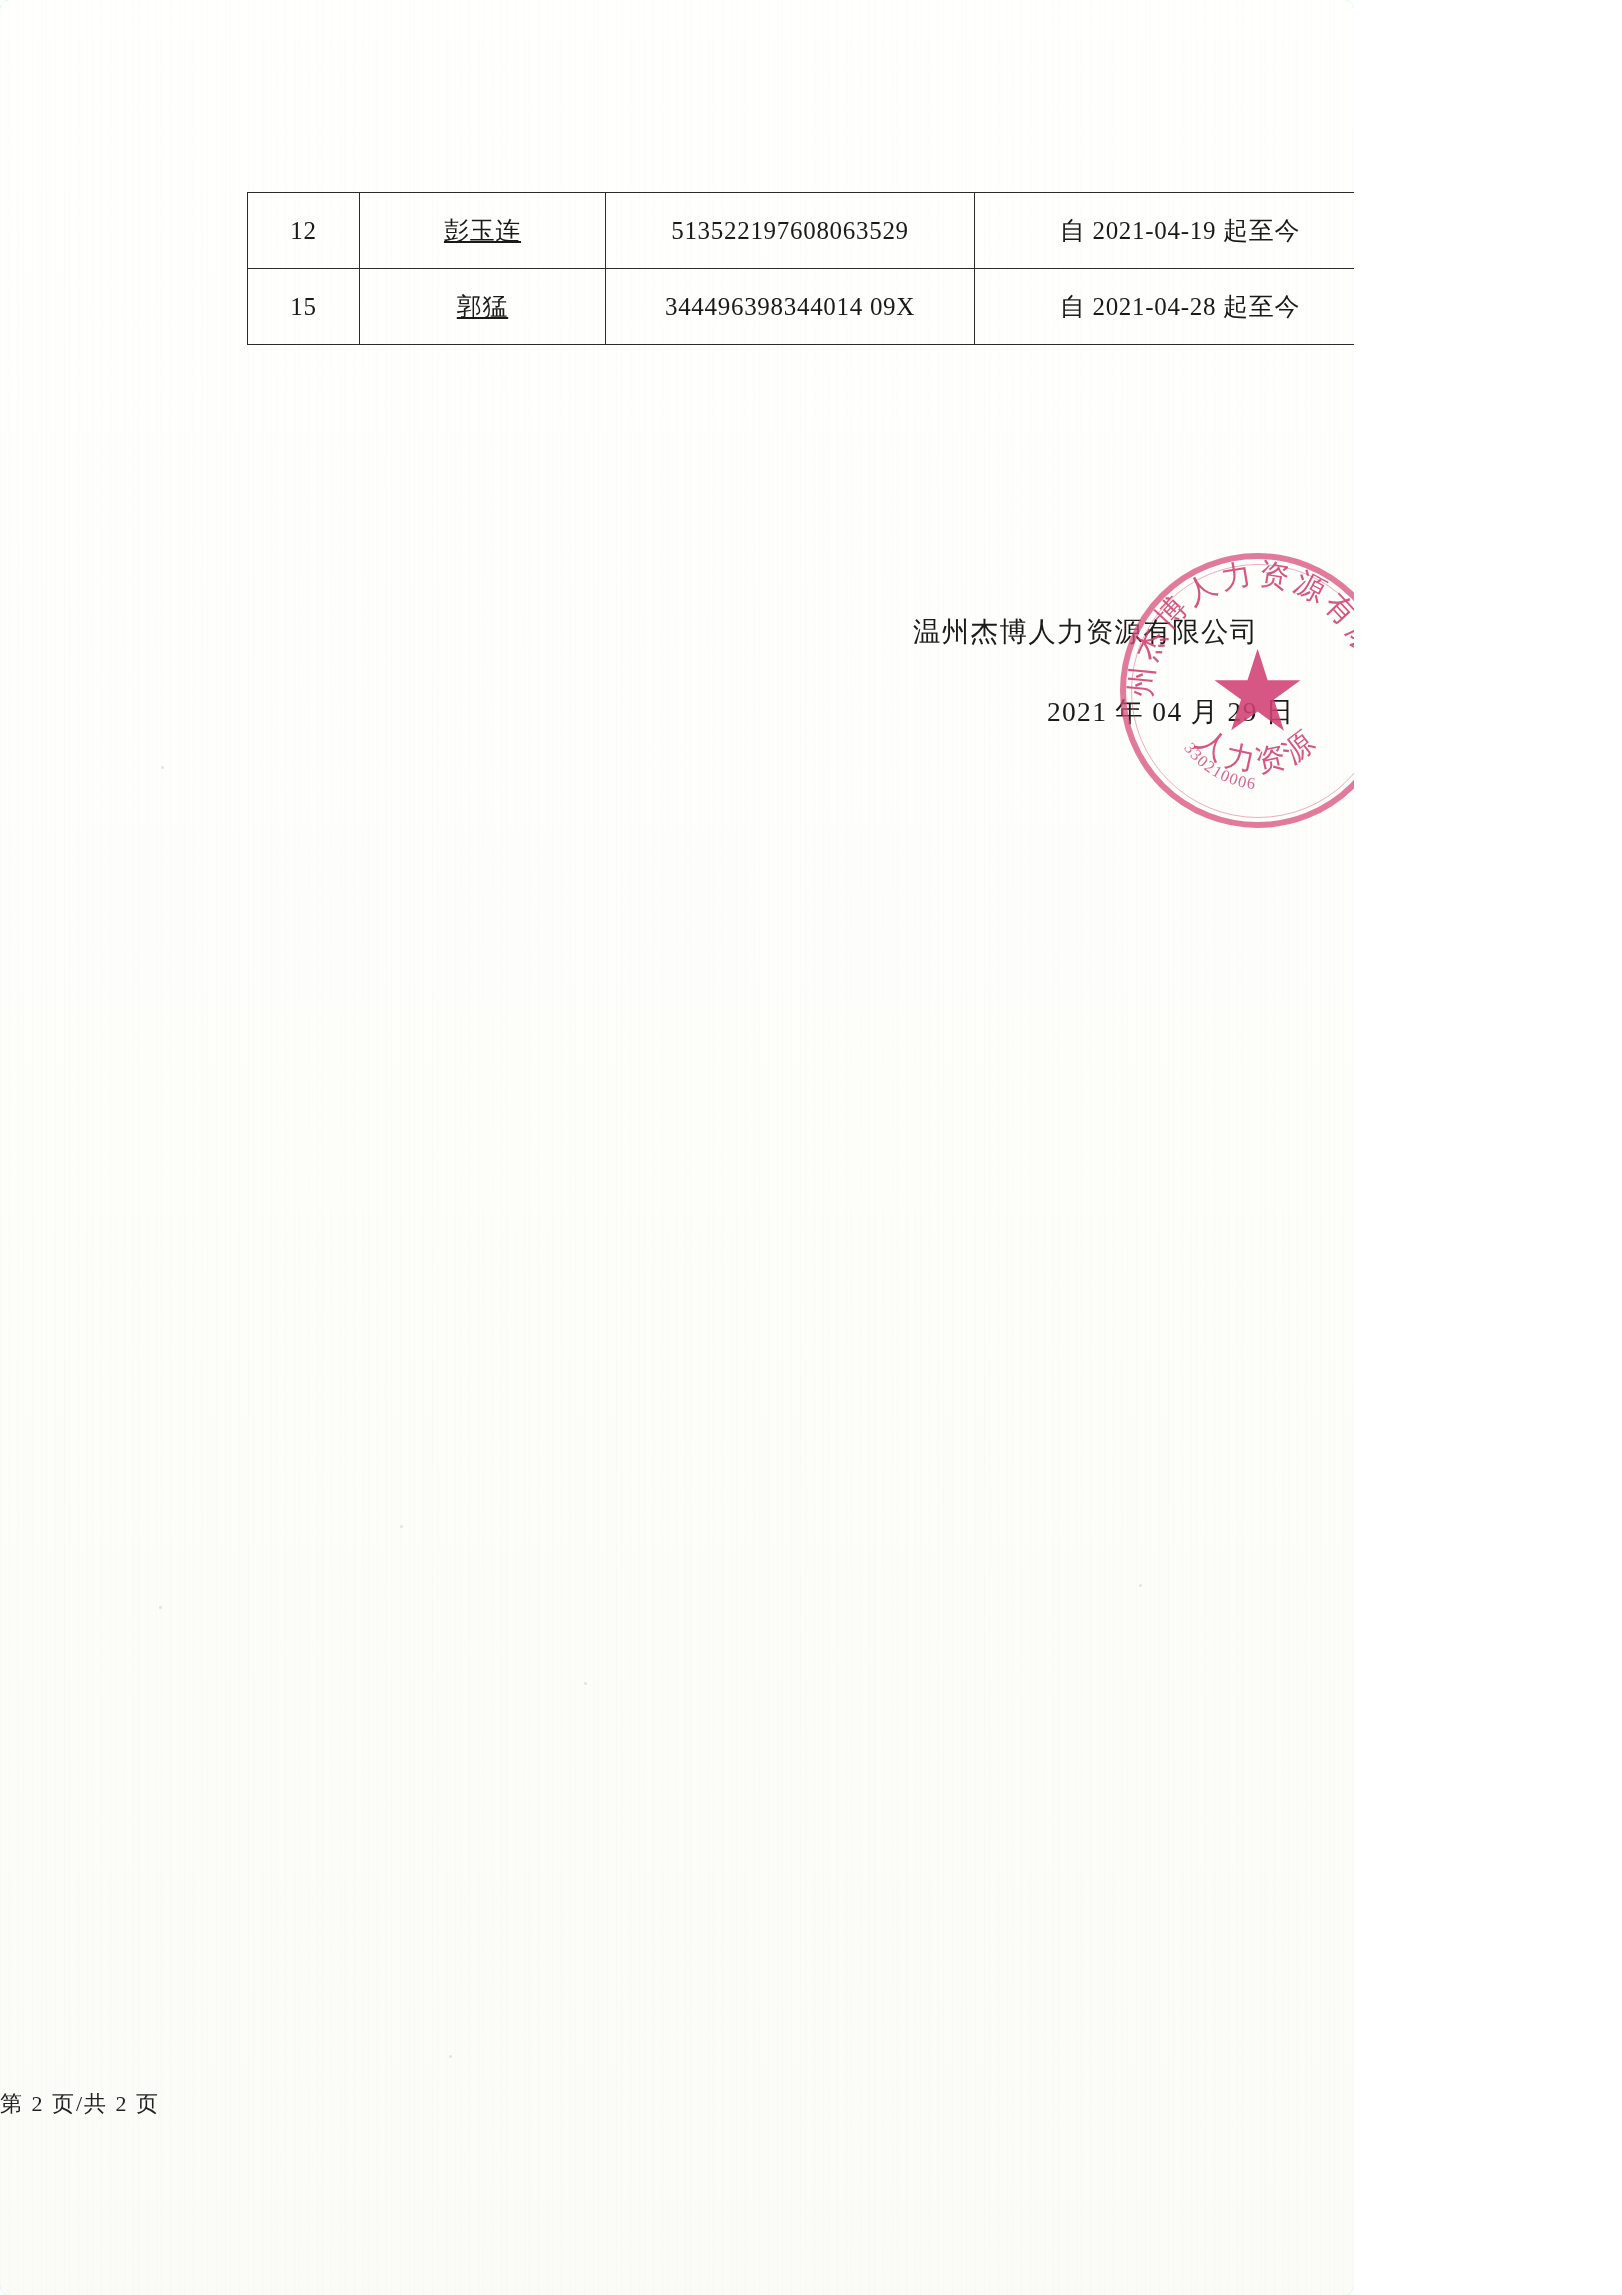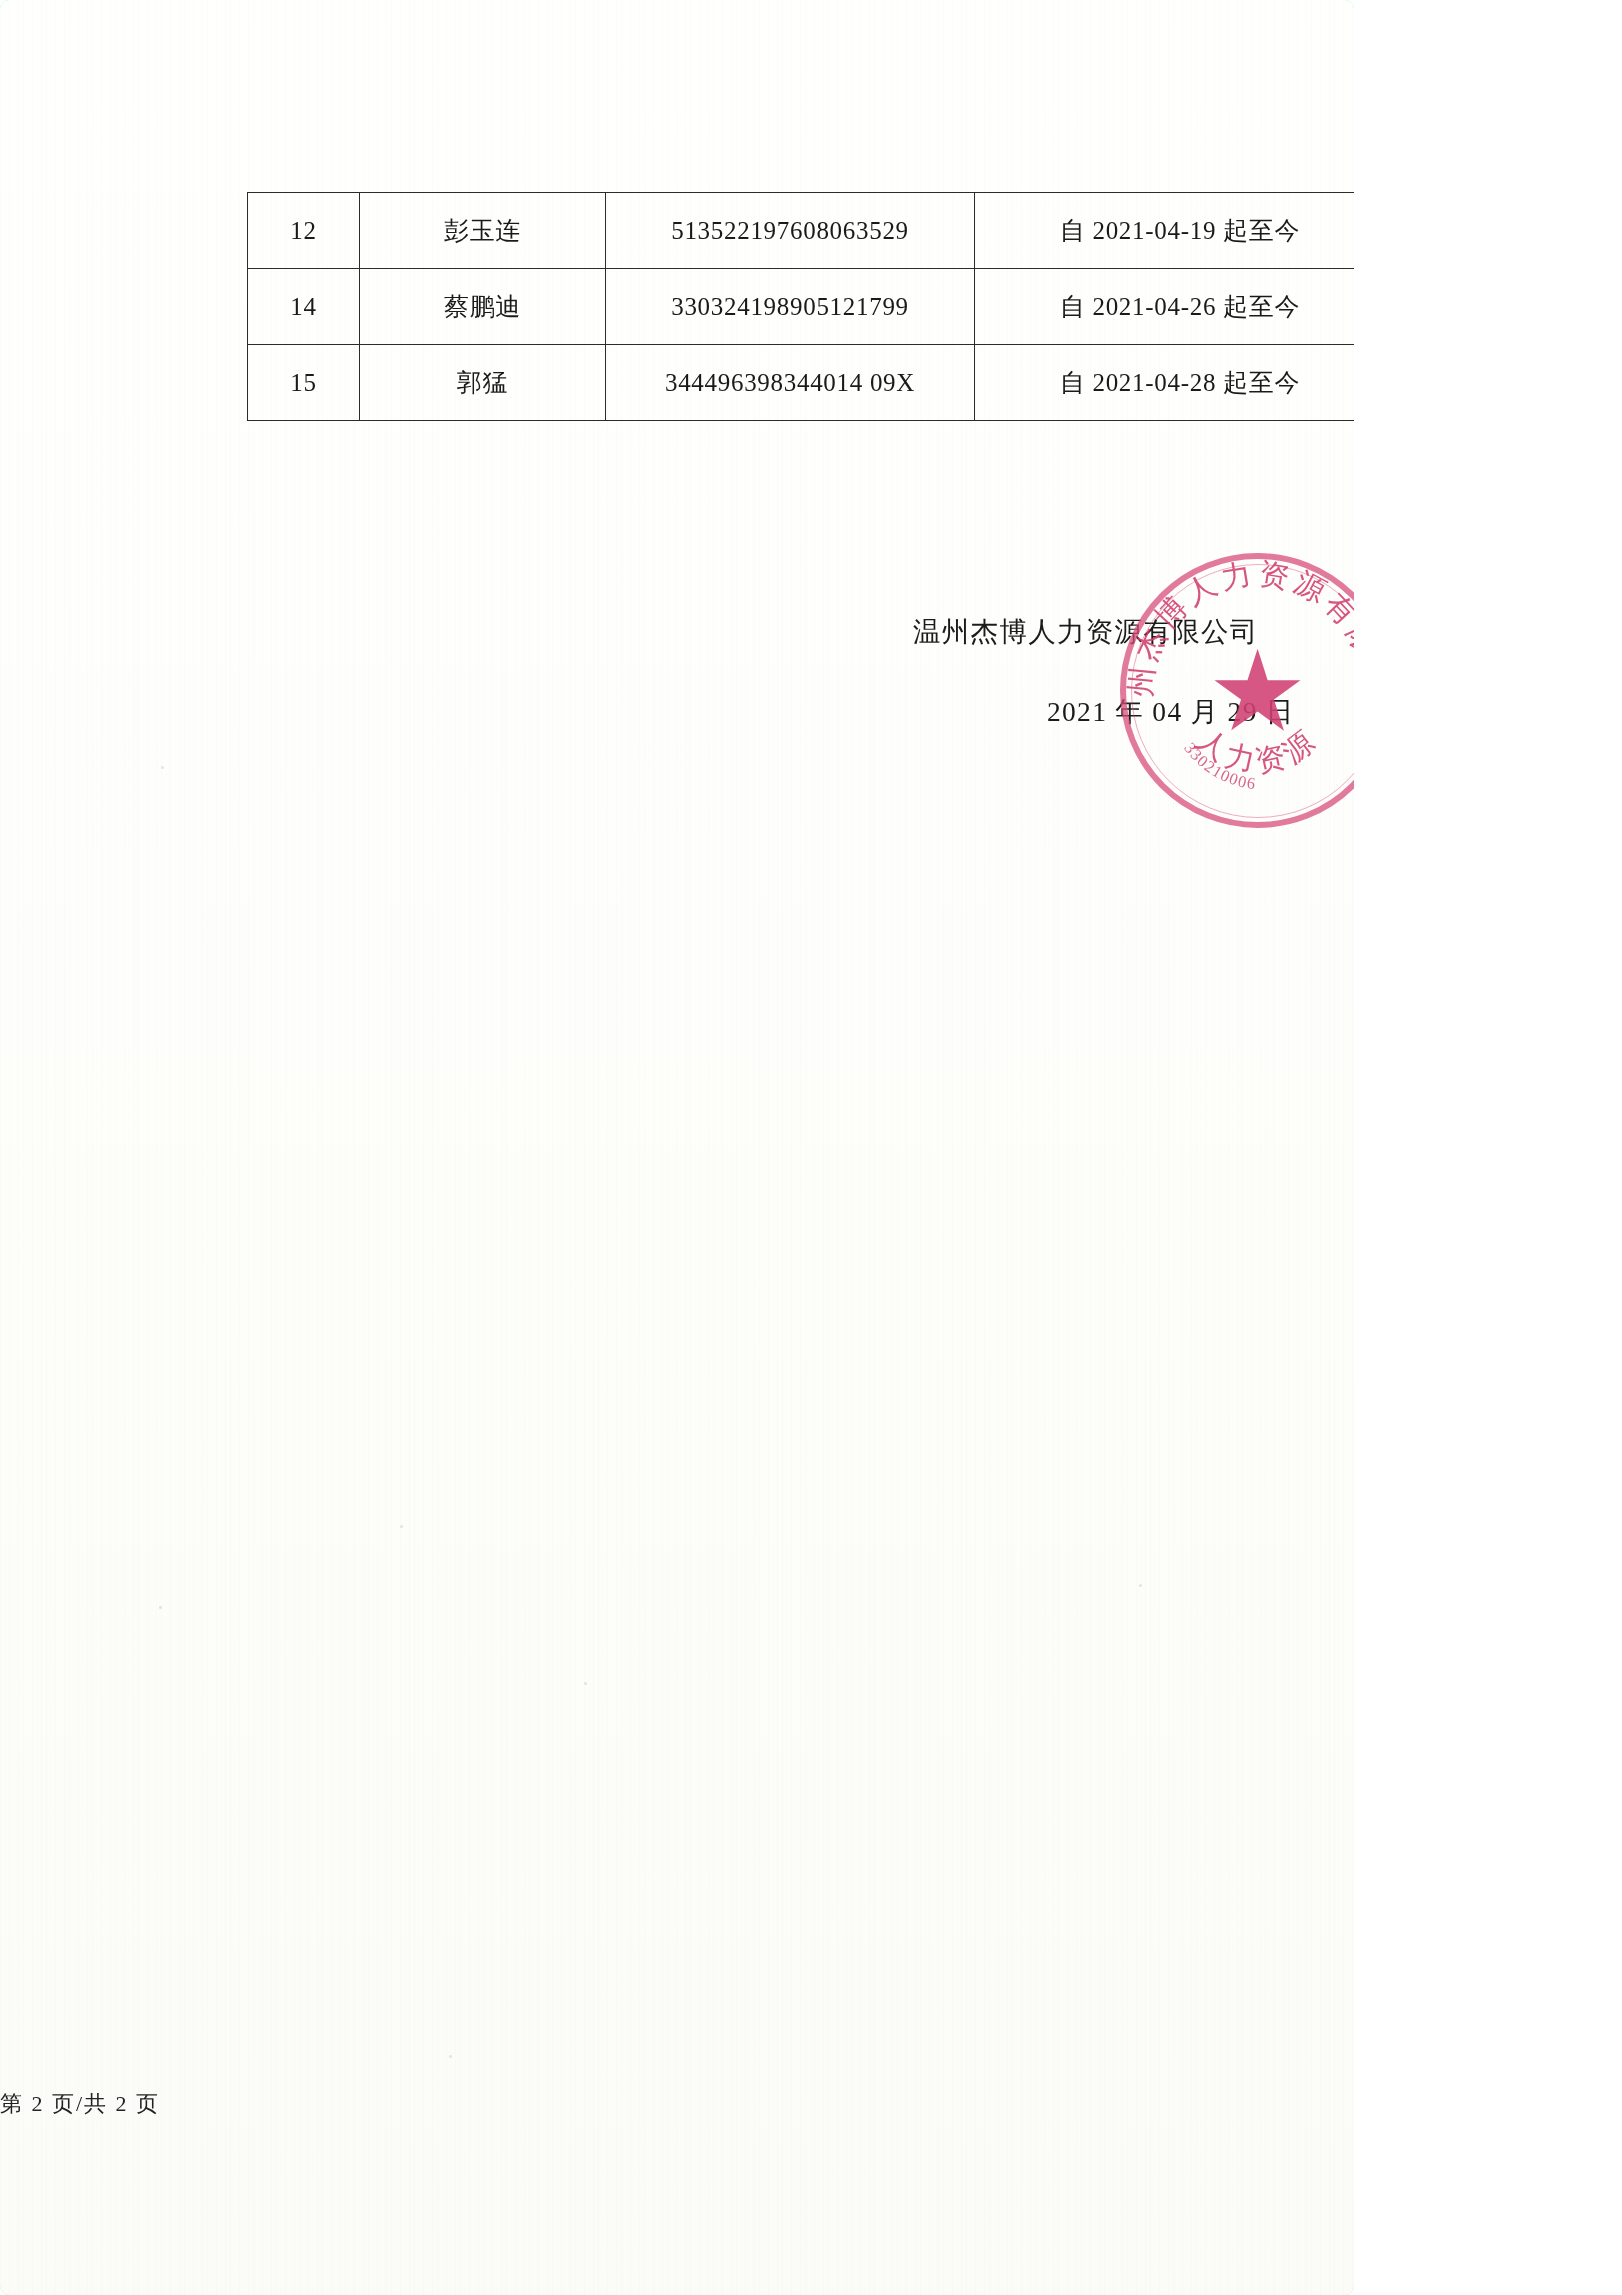--- a/index.html
+++ b/index.html
@@ -49,21 +49,21 @@
   table.data td {
     border: 1.3px solid #2b2b2b;
     height: 73px;
     text-align: center;
     vertical-align: middle;
     font-size: 25px;
     color: #1a1a1a;
     letter-spacing: 0.7px;
   }
   td.col-idx { width: 109px; font-family: "Liberation Serif", serif; }
-  td.col-name { width: 243px; letter-spacing: 3.9px; }
+  td.col-name { width: 243px; letter-spacing: 3.9px; text-decoration: underline; }
   td.col-id  { width: 366px; font-family: "Liberation Serif", serif; letter-spacing: 1px; font-size: 24px;}
   td.col-period { width: 408px; letter-spacing: 0.7px; font-size: 24px;}
 
   
   .sign-block {
     position: absolute;
     left: 913px;
     top: 609px;
     font-size: 27.5px;
     color: #1b1b1b;
@@ -203,26 +203,20 @@
   <div class="table-wrap">
     <table class="data">
       <tbody>
         <tr>
           <td class="col-idx">12</td>
           <td class="col-name">彭玉连</td>
           <td class="col-id">513522197608063529</td>
           <td class="col-period">自 2021-04-19 起至今</td>
         </tr>
         <tr>
-          <td class="col-idx">14</td>
-          <td class="col-name">蔡鹏迪</td>
-          <td class="col-id">330324198905121799</td>
-          <td class="col-period">自 2021-04-26 起至今</td>
-        </tr>
-        <tr>
           <td class="col-idx">15</td>
           <td class="col-name">郭猛</td>
           <td class="col-id">344496398344014 09X</td>
           <td class="col-period">自 2021-04-28 起至今</td>
         </tr>
       </tbody>
     </table>
   </div>
 
   <div class="sign-block">温州杰博人力资源有限公司</div>

